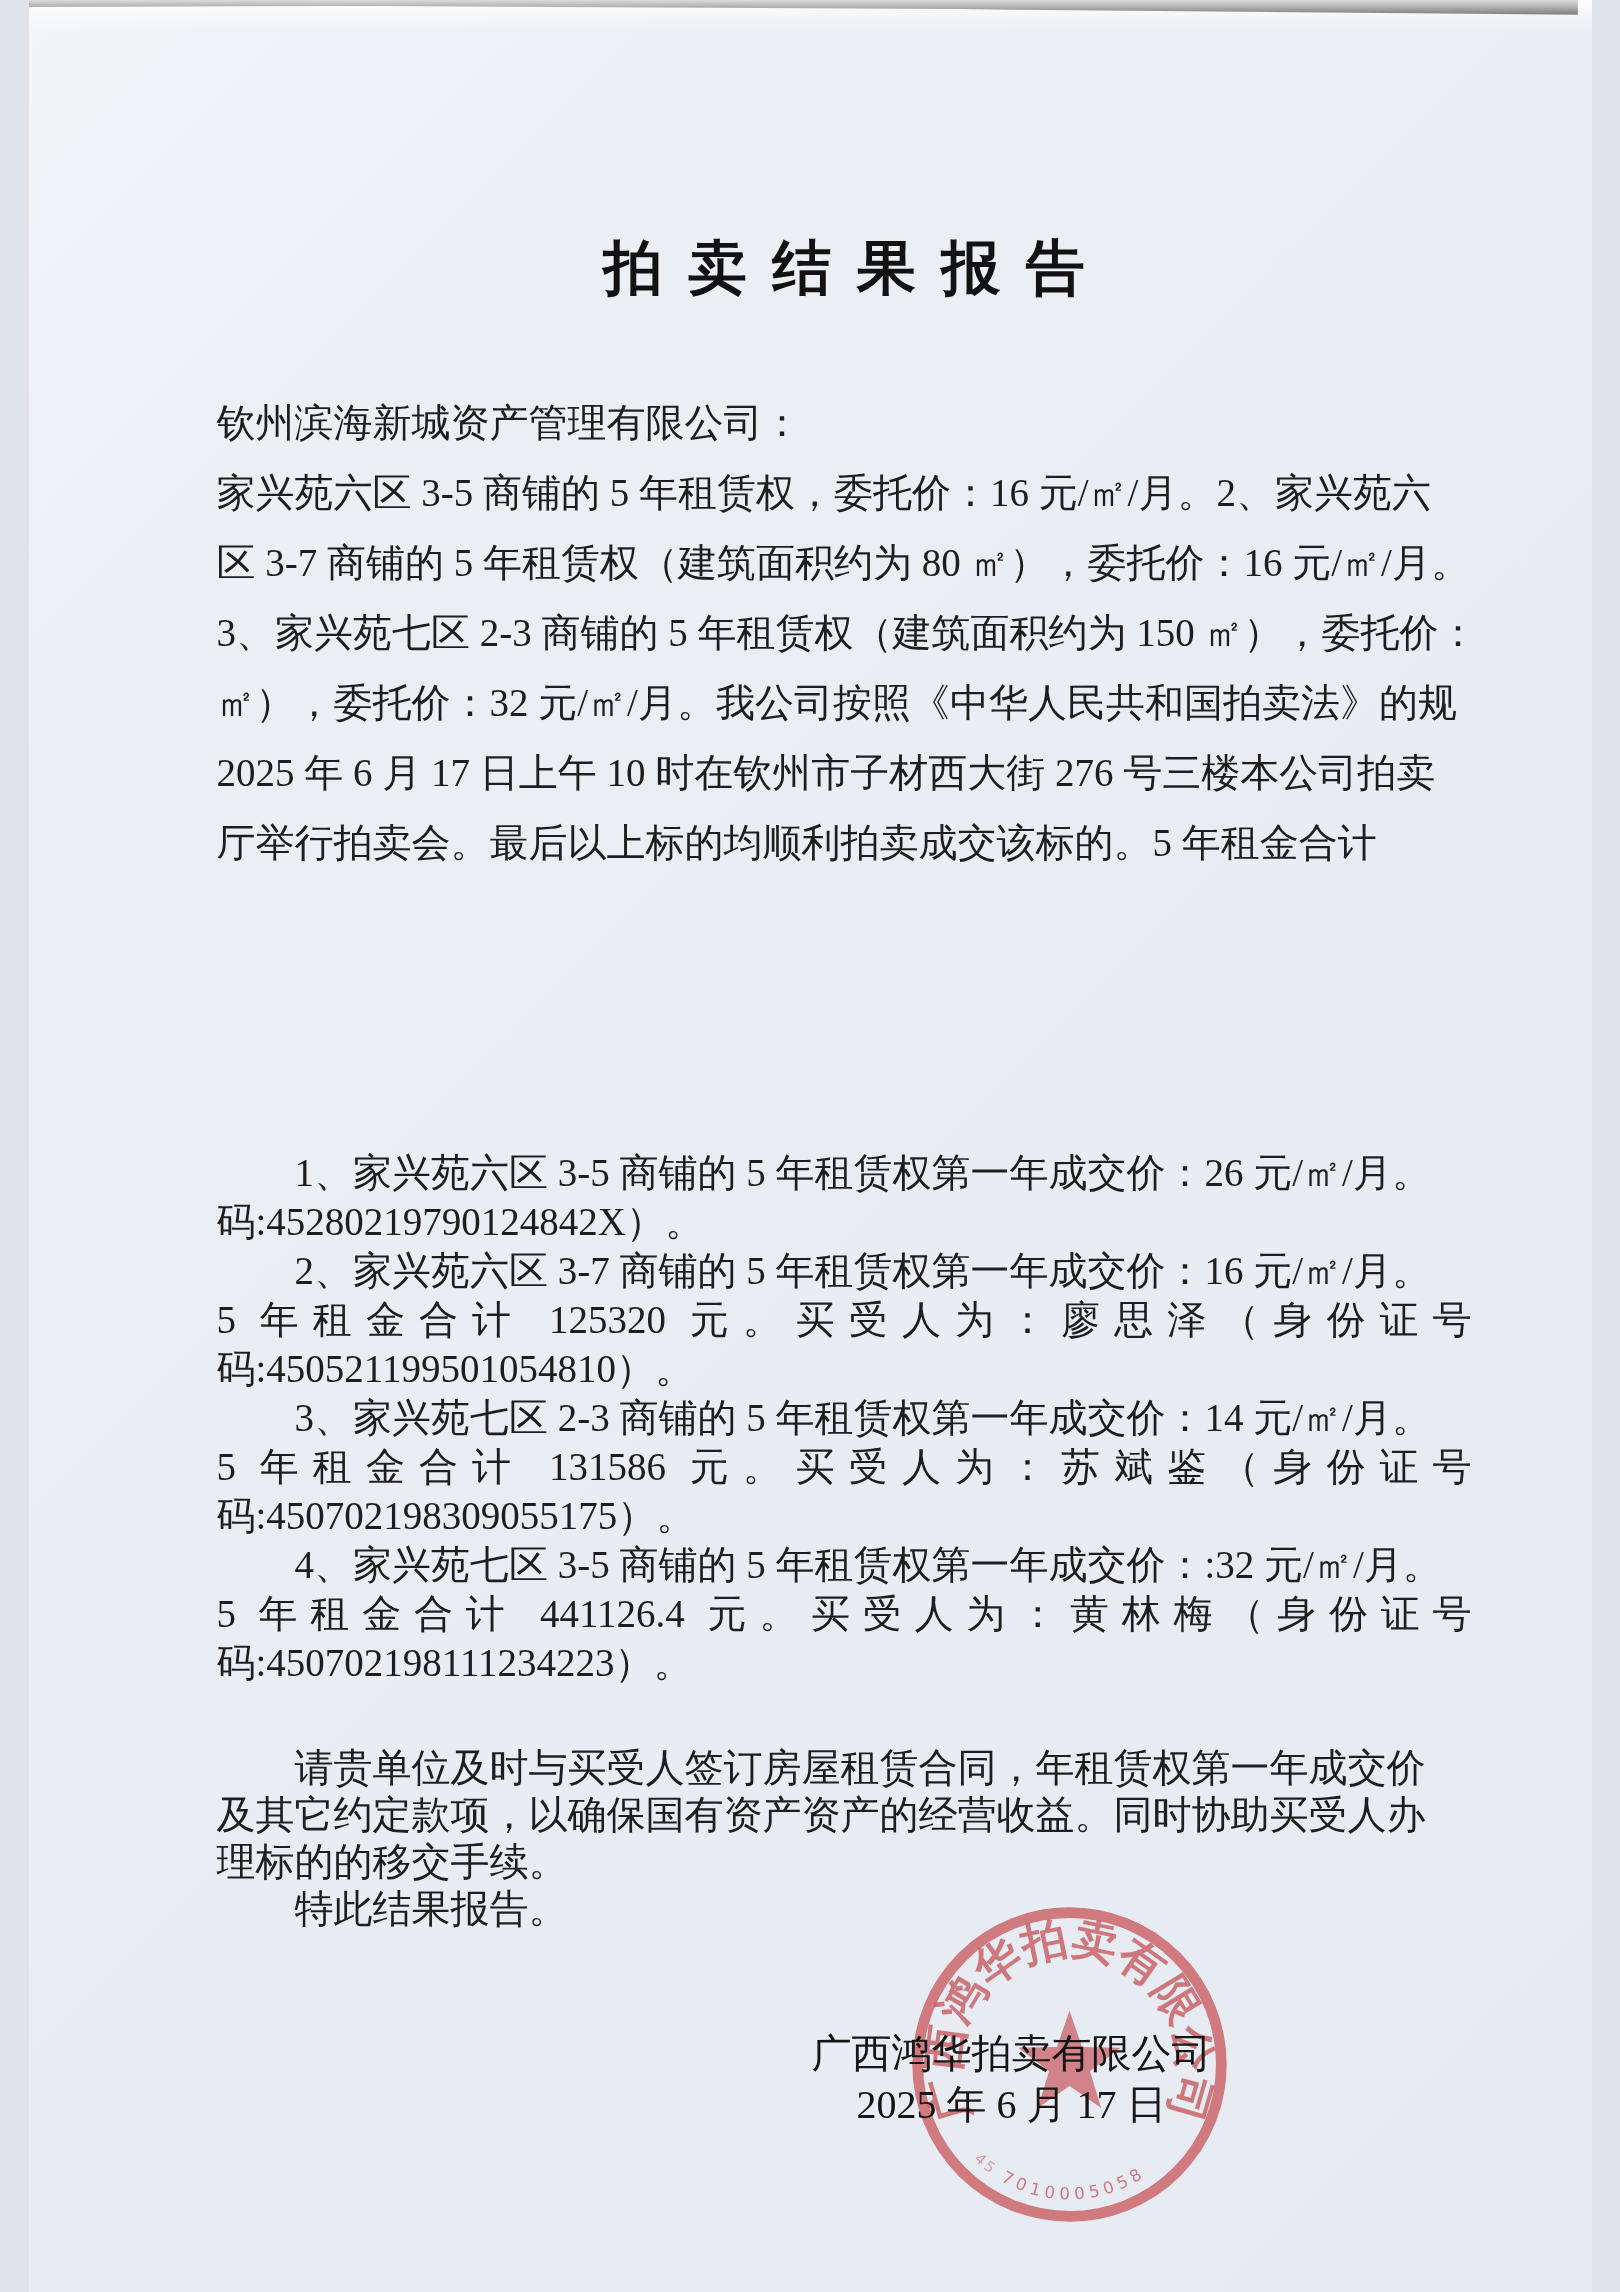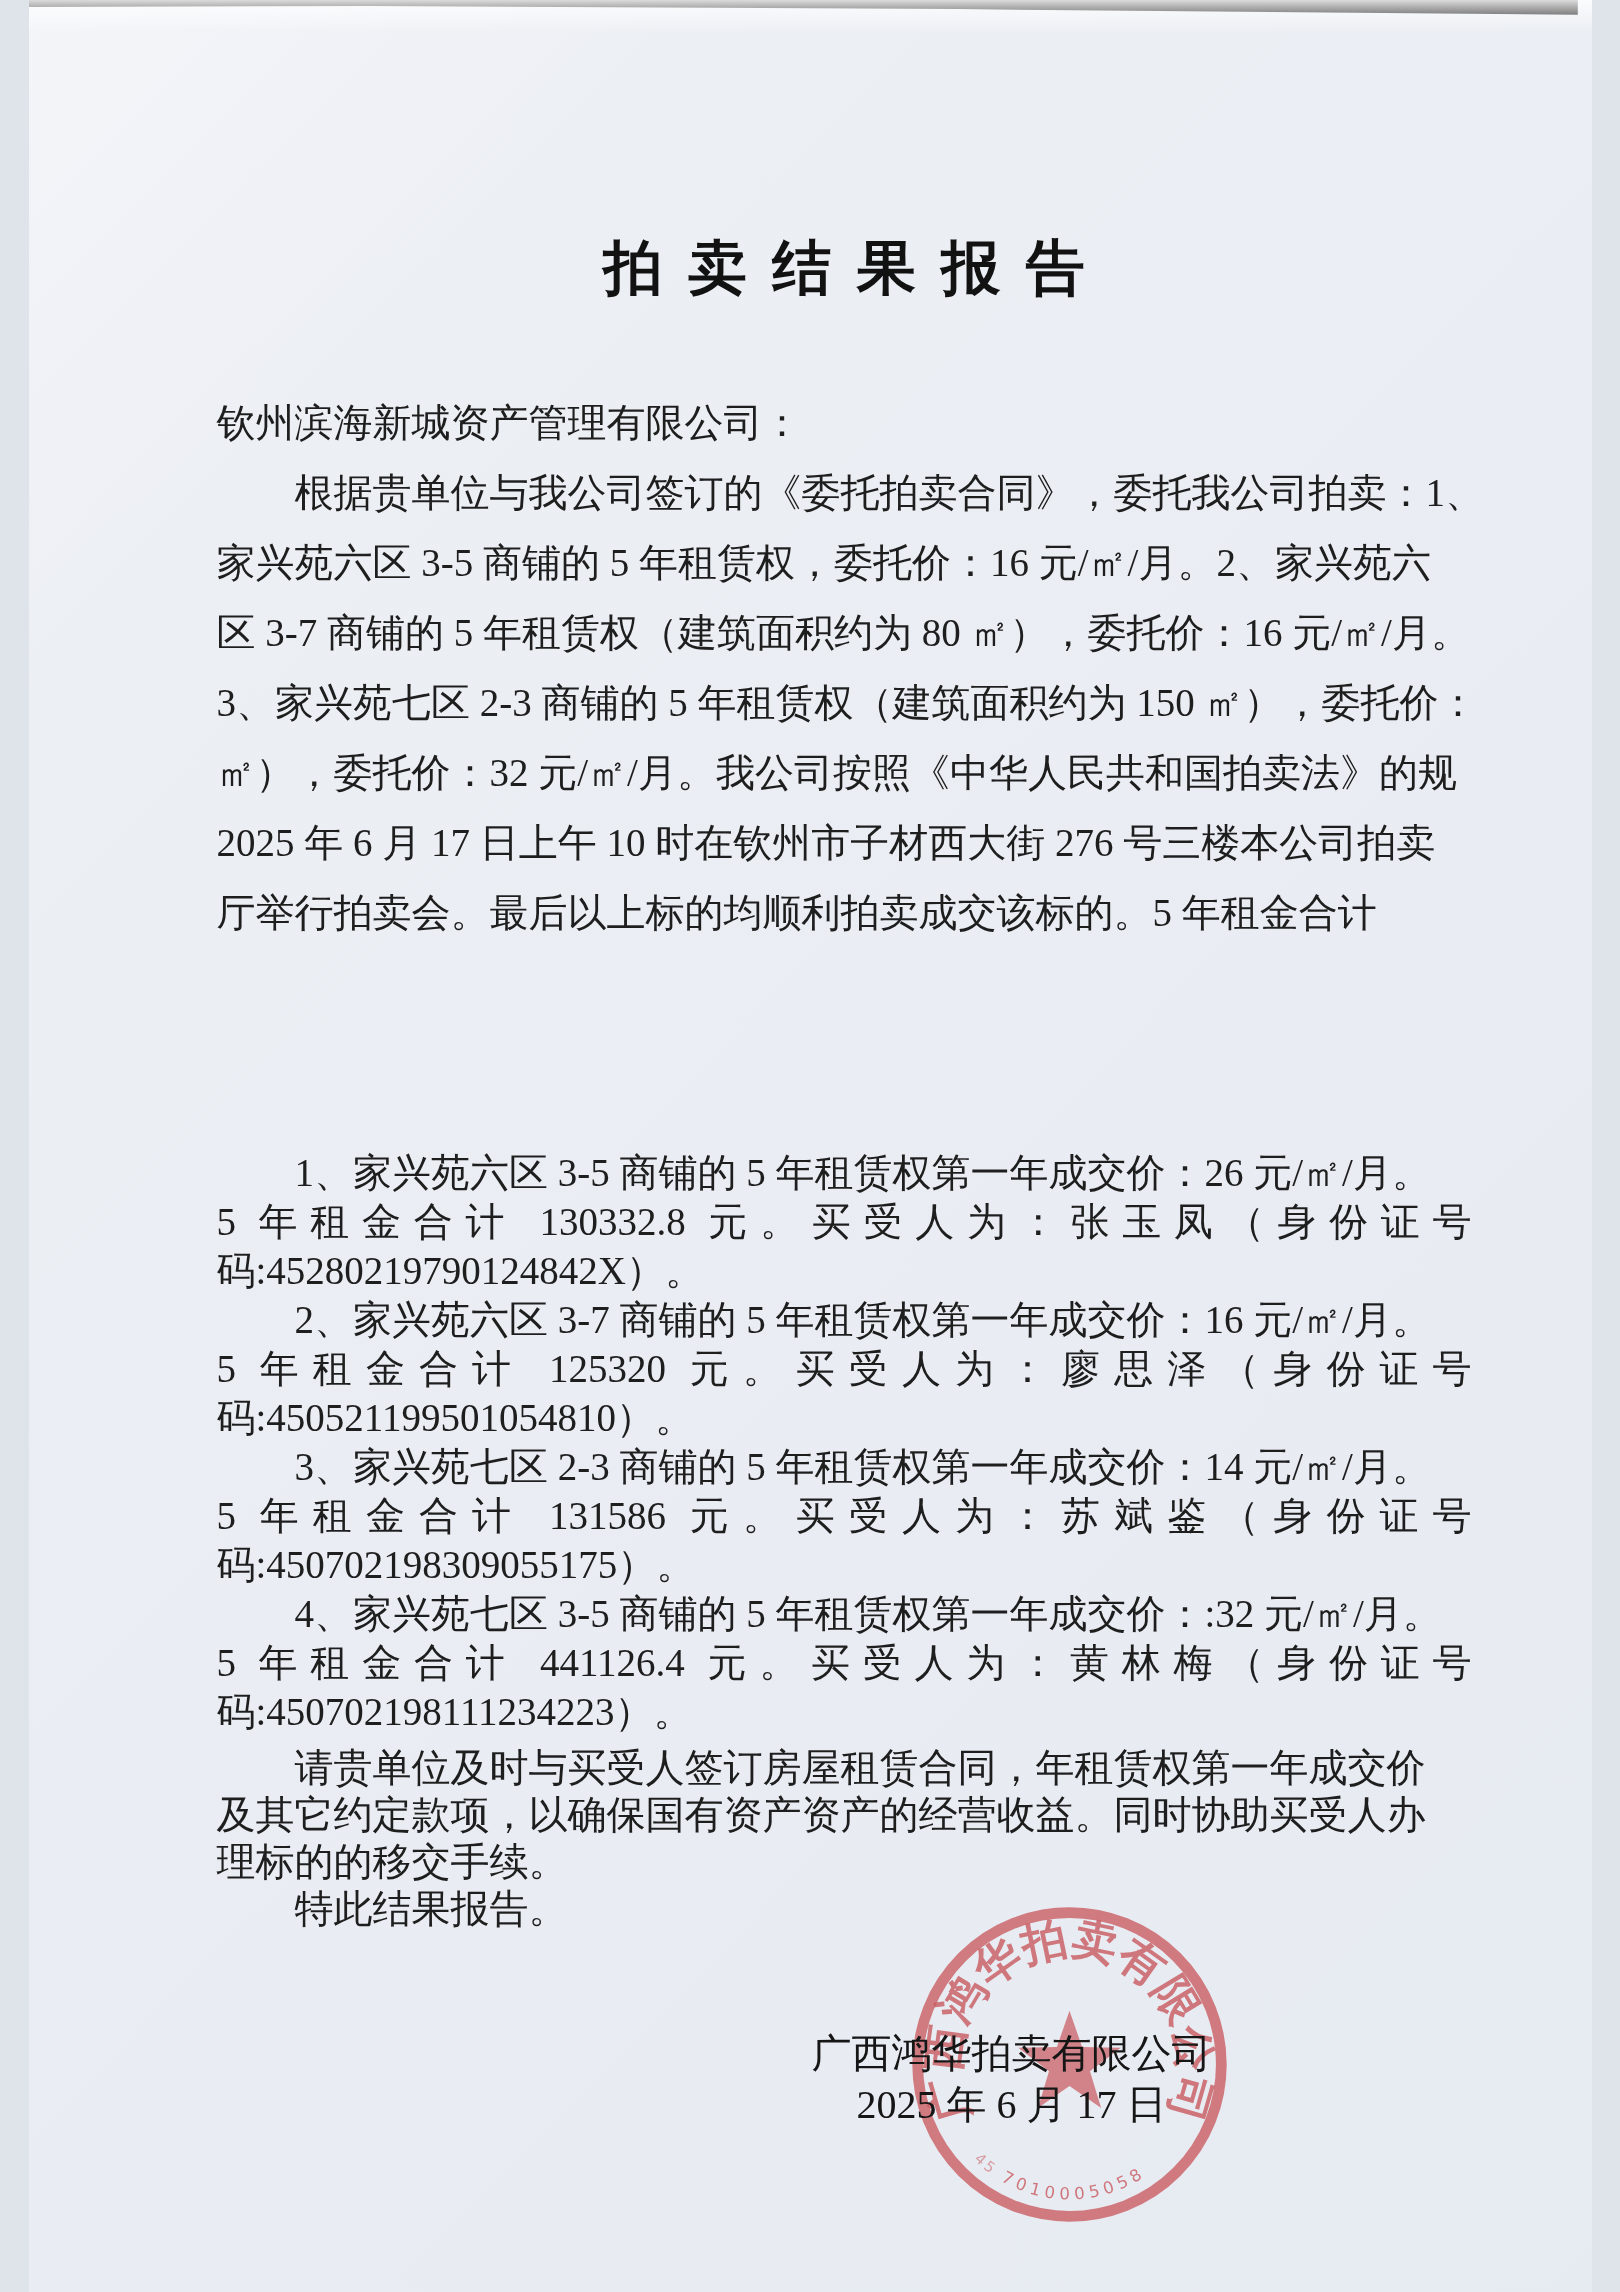--- a/index.html
+++ b/index.html
@@ -75,32 +75,30 @@
 
 <div class="page">
 
   <div class="scan-bar-top"></div>
   <div class="scan-white-top"></div>
 
   <div class="title">拍卖结果报告</div>
 
   <div class="doc sec-a">
     <div class="line">钦州滨海新城资产管理有限公司：</div>
-    <div class="line indent">根据贵单位与我公司签订的《委托拍卖合同》，委托我公司拍卖：1、</div>
     <div class="line">家兴苑六区 3-5 商铺的 5 年租赁权，委托价：16 元/㎡/月。2、家兴苑六</div>
     <div class="line">区 3-7 商铺的 5 年租赁权（建筑面积约为 80 ㎡），委托价：16 元/㎡/月。</div>
     <div class="line">3、家兴苑七区 2-3 商铺的 5 年租赁权（建筑面积约为 150 ㎡），委托价：</div>
     <div class="line">㎡），委托价：32 元/㎡/月。我公司按照《中华人民共和国拍卖法》的规</div>
     <div class="line">2025 年 6 月 17 日上午 10 时在钦州市子材西大街 276 号三楼本公司拍卖</div>
     <div class="line">厅举行拍卖会。最后以上标的均顺利拍卖成交该标的。5 年租金合计</div>
   </div>
 
   <div class="doc sec-b">
     <div class="line indent">1、家兴苑六区 3-5 商铺的 5 年租赁权第一年成交价：26 元/㎡/月。</div>
-    <div class="line stretch">5 年租金合计 130332.8 元。买受人为：张玉凤（身份证号</div>
     <div class="line">码:45280219790124842X）。</div>
     <div class="line indent">2、家兴苑六区 3-7 商铺的 5 年租赁权第一年成交价：16 元/㎡/月。</div>
     <div class="line stretch">5 年租金合计 125320 元。买受人为：廖思泽（身份证号</div>
     <div class="line">码:450521199501054810）。</div>
     <div class="line indent">3、家兴苑七区 2-3 商铺的 5 年租赁权第一年成交价：14 元/㎡/月。</div>
     <div class="line stretch">5 年租金合计 131586 元。买受人为：苏斌鉴（身份证号</div>
     <div class="line">码:450702198309055175）。</div>
     <div class="line indent">4、家兴苑七区 3-5 商铺的 5 年租赁权第一年成交价：:32 元/㎡/月。</div>
     <div class="line stretch">5 年租金合计 441126.4 元。买受人为：黄林梅（身份证号</div>
     <div class="line">码:450702198111234223）。</div>

